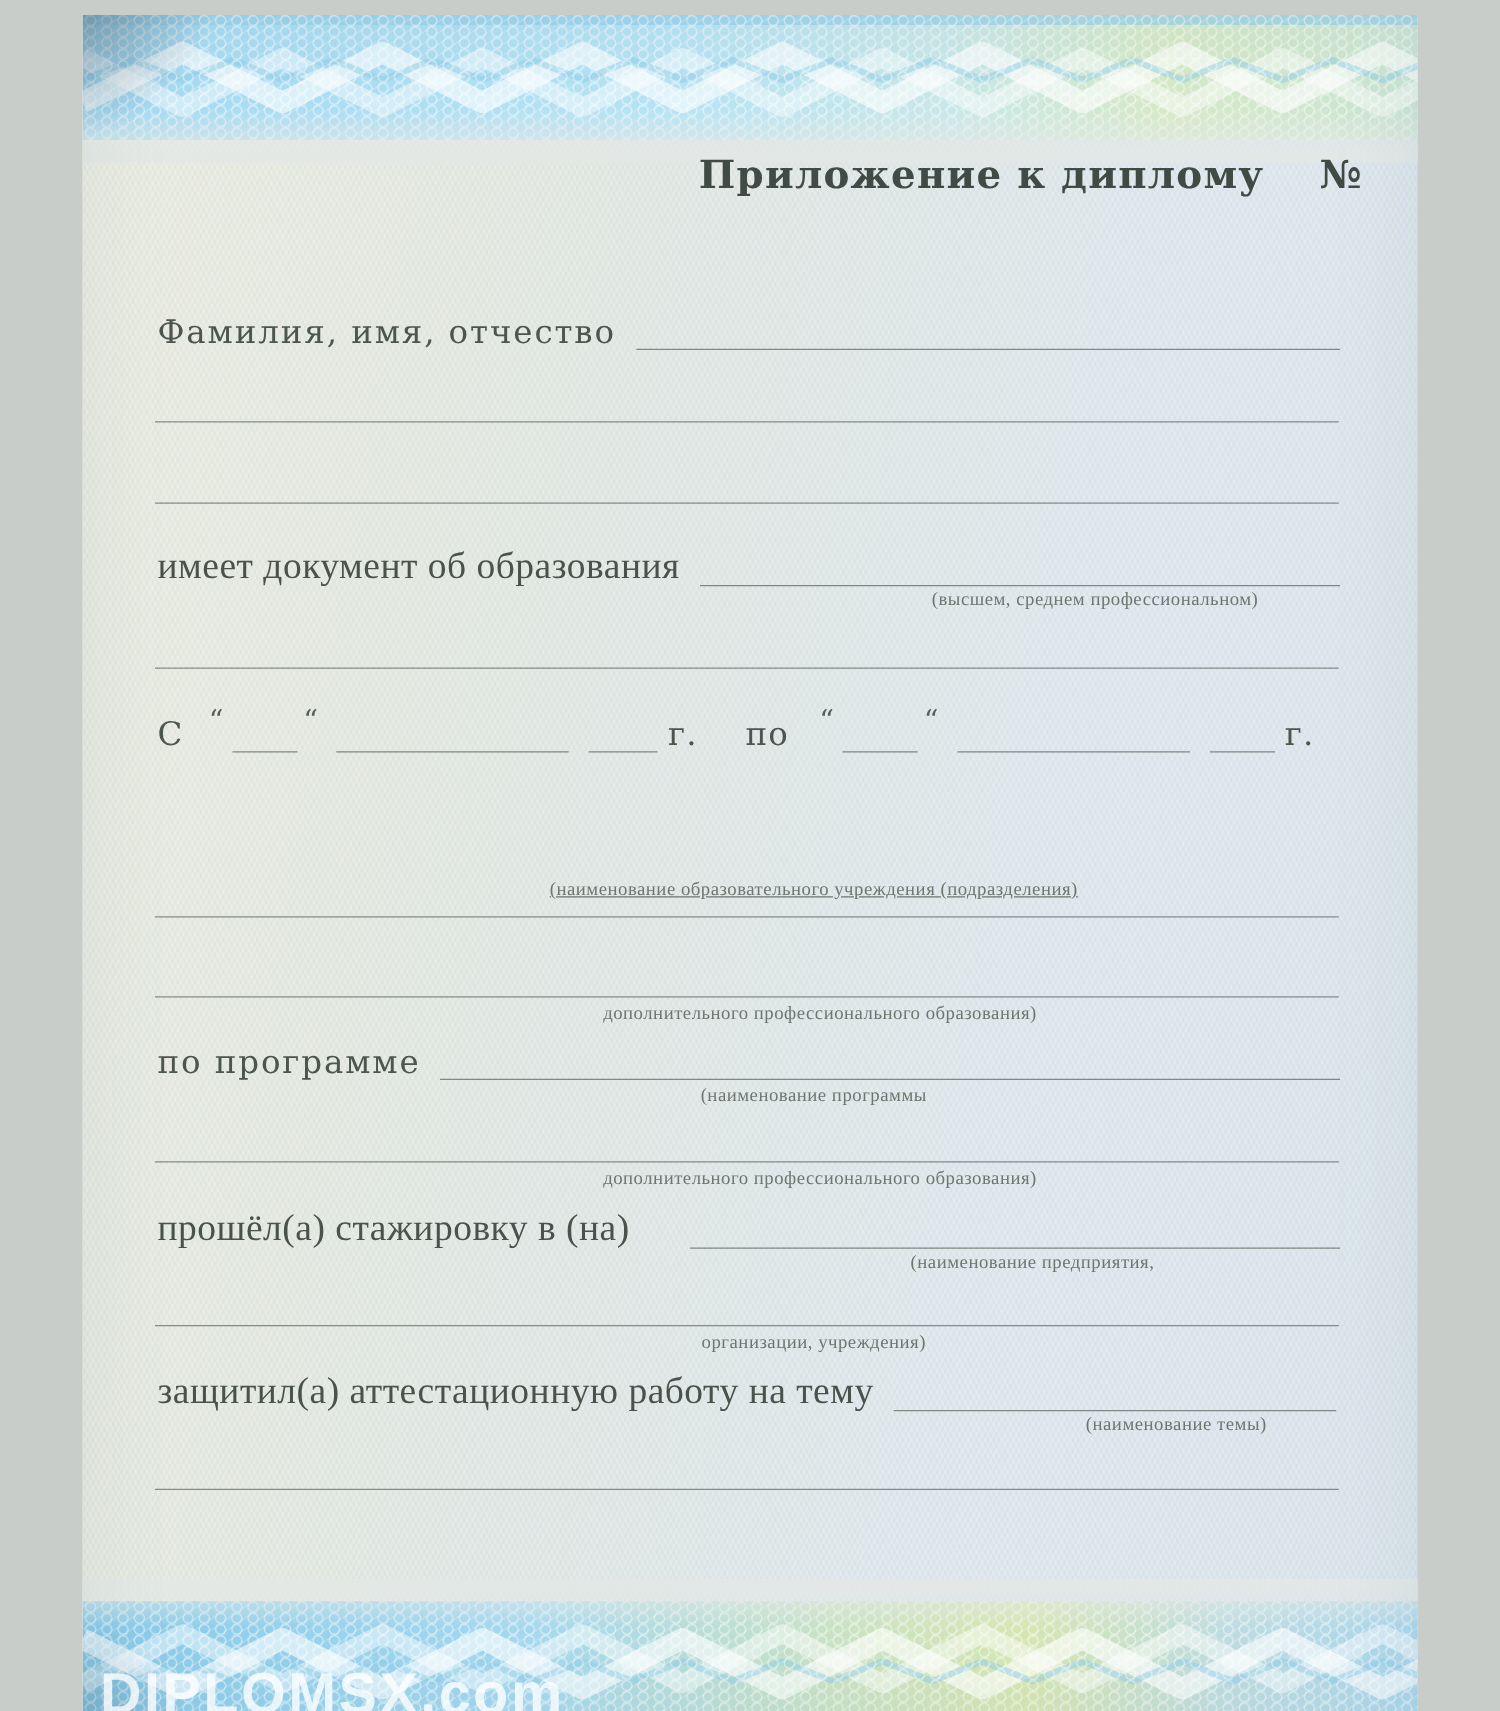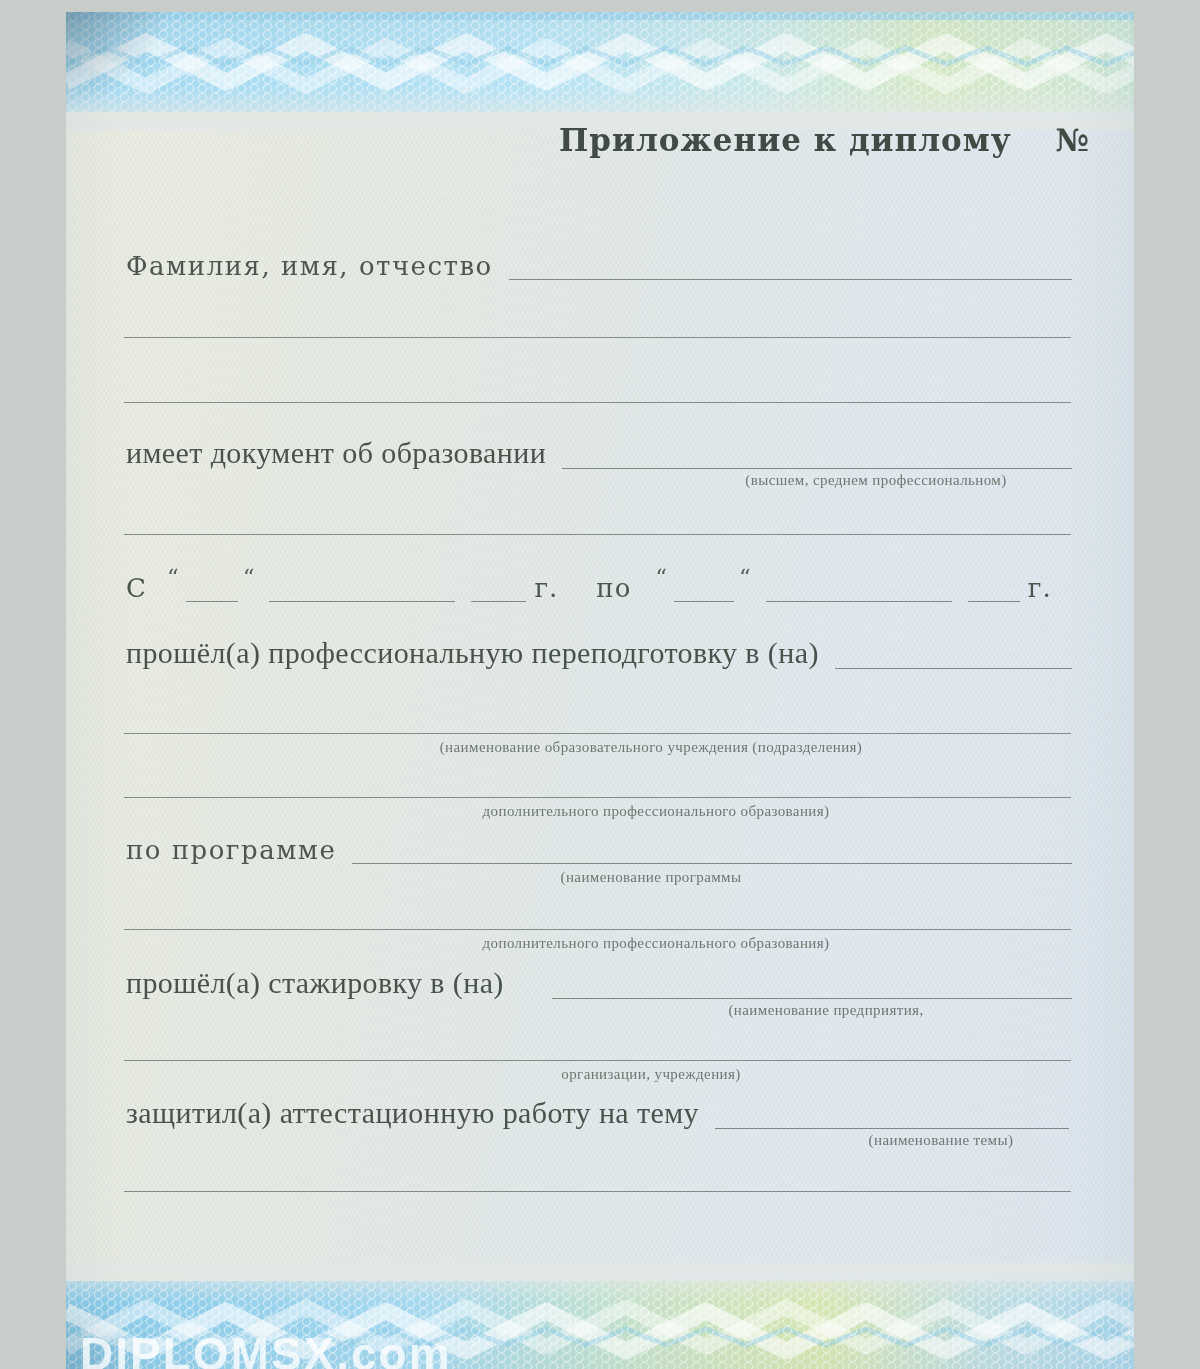--- a/index.html
+++ b/index.html
@@ -118,21 +118,21 @@
   </div>
 
   <div class="row" style="top:232px;left:60px;right:62px;">
     <span class="label-wide">Фамилия, имя, отчество</span>
     <span class="line-fill"></span>
   </div>
   <div class="hr" style="top:325px;"></div>
   <div class="hr" style="top:390px;"></div>
 
   <div class="row" style="top:421px;left:60px;right:62px;">
-    <span class="label-cond">имеет документ об образовании</span>
+    <span class="label-cond">имеет документ об образования</span>
     <span class="line-fill"></span>
   </div>
   <div class="hint" style="left:810px;top:460px;">(высшем, среднем профессиональном)</div>
   <div class="hr" style="top:522px;"></div>
 
   <div class="row date-row" style="top:552px;left:60px;">
     <span class="tok">С</span>
     <span class="q" style="margin-left:20px;">“</span>
     <span class="blank" style="width:52px;margin-left:6px;"></span>
     <span class="q" style="margin-left:5px;">“</span>
@@ -141,26 +141,22 @@
     <span class="tok" style="margin-left:8px;">г.</span>
     <span class="tok" style="margin-left:38px;">по</span>
     <span class="q" style="margin-left:24px;">“</span>
     <span class="blank" style="width:60px;margin-left:6px;"></span>
     <span class="q" style="margin-left:5px;">“</span>
     <span class="blank" style="width:186px;margin-left:14px;"></span>
     <span class="blank" style="width:52px;margin-left:16px;"></span>
     <span class="tok" style="margin-left:8px;">г.</span>
   </div>
 
-  <div class="row" style="top:621px;left:60px;right:62px;">
-    <span class="label-cond">прошёл(а) профессиональную переподготовку в (на)</span>
-    <span class="line-fill"></span>
-  </div>
   <div class="hr" style="top:721px;"></div>
-  <div class="hint" style="left:585px;top:727px;">(наименование образовательного учреждения (подразделения)</div>
+  <div class="hint" style="left:585px;top:692px;text-decoration:underline;">(наименование образовательного учреждения (подразделения)</div>
   <div class="hr" style="top:785px;"></div>
   <div class="hint" style="left:590px;top:791px;">дополнительного профессионального образования)</div>
 
   <div class="row" style="top:816px;left:60px;right:62px;">
     <span class="label-wide">по программе</span>
     <span class="line-fill"></span>
   </div>
   <div class="hint" style="left:585px;top:857px;font-family:Liberation Serif, serif;">(наименование программы</div>
   <div class="hr" style="top:917px;"></div>
   <div class="hint" style="left:590px;top:923px;">дополнительного профессионального образования)</div>

